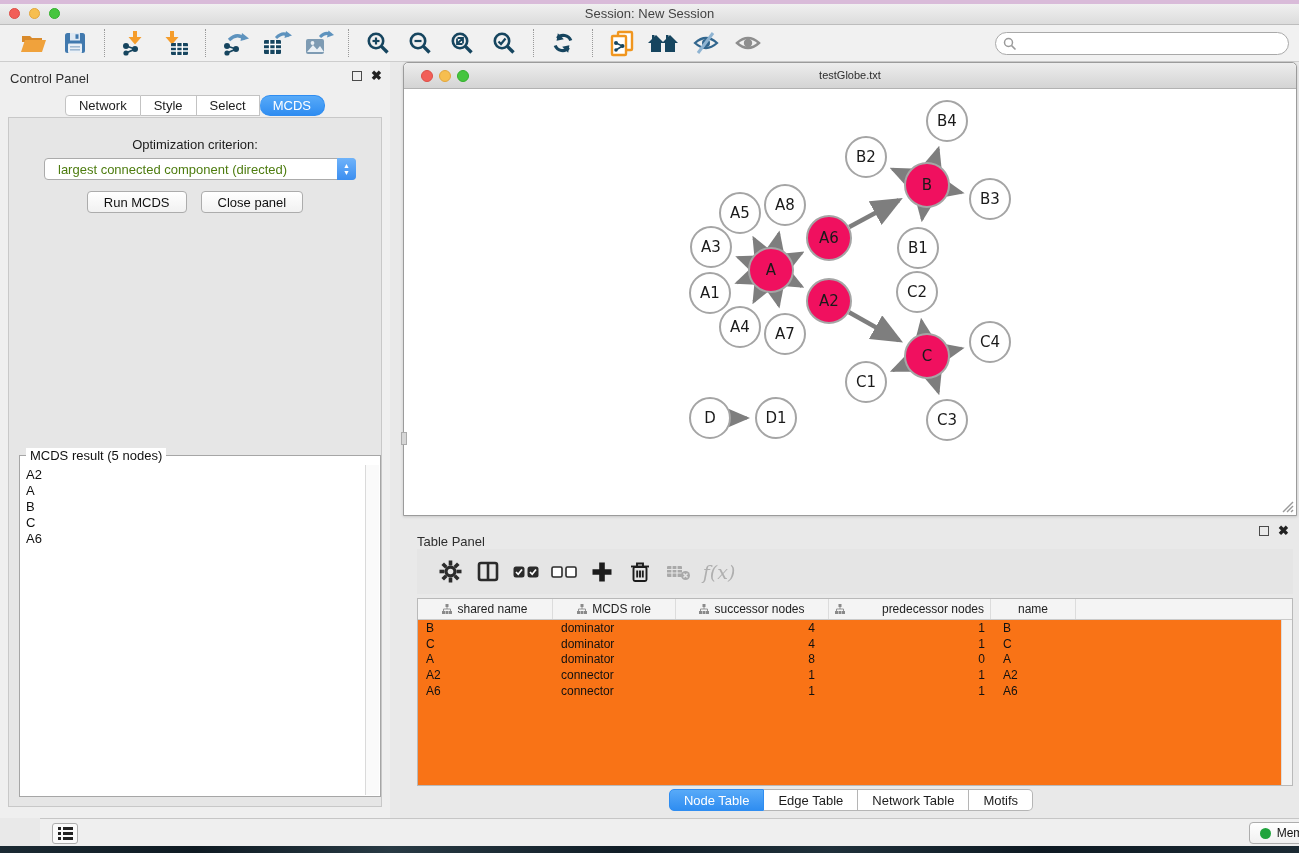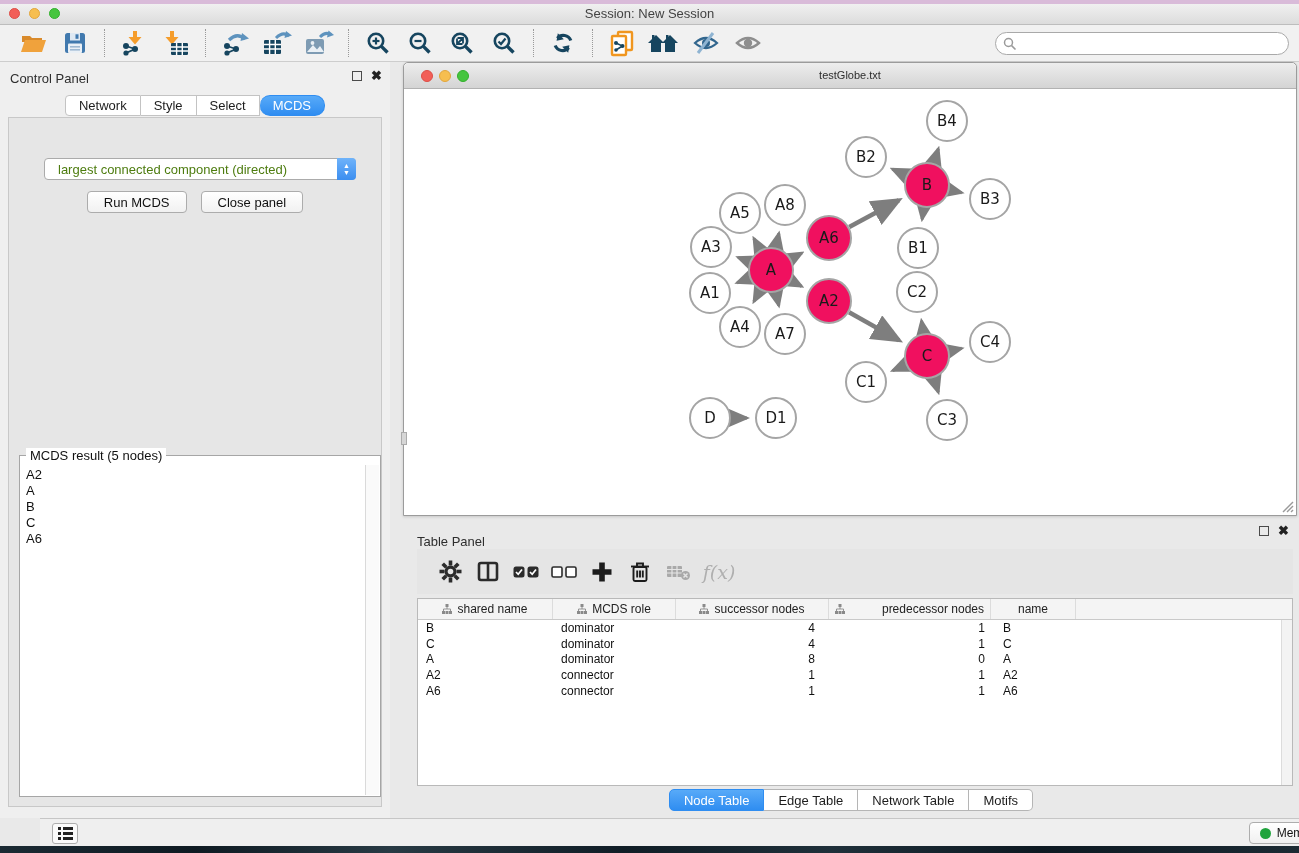--- a/index.html
+++ b/index.html
@@ -82,21 +82,21 @@
 
   
   .tpanel { position:absolute; left:403px; top:520px; width:896px; height:298px; }
   .tp-title { position:absolute; left:14px; top:14px; font-size:13px; color:#2E2E2E; }
   .tpanel .win-icons { right:10px; top:6px; }
   .tp-toolbar { position:absolute; left:14px; top:29px; width:876px; height:45px; background:#E5E5E5;
     display:flex; align-items:center; padding-left:14px; }
   .tp-btn { width:38px; height:34px; display:flex; align-items:center; justify-content:center; cursor:pointer; }
   .fx-label { font-family:"DejaVu Serif", serif; font-style:italic; font-size:19px; color:#AFAFAF; margin-left:6px; cursor:default; }
 
-  .dtable { position:absolute; left:14px; top:78px; width:876px; height:188px; background:#ffffff;
+  .dtable { position:absolute; left:14px; top:78px; width:876px; height:188px; background:#f97316;
     border:1px solid #B9B9B9; }
   .dt-header { display:flex; height:21px; background:#F4F4F4; border-bottom:1px solid #C9C9C9; }
   .dt-th { display:flex; align-items:center; justify-content:center; gap:5px; font-size:12px; color:#222;
     border-right:1px solid #DCDCDC; cursor:pointer; }
   .dt-body { position:absolute; left:0; top:21px; right:11px; bottom:0; overflow:hidden; }
   .dt-tr { display:flex; height:15.8px; align-items:center; cursor:pointer; }
   .dt-td { font-size:12px; color:#111; white-space:nowrap; overflow:hidden; }
   .dt-scroll { position:absolute; top:21px; right:0; bottom:0; width:11px; background:#F3F3F3; border-left:1px solid #DCDCDC; }
 
   .tp-tabs { position:absolute; left:0; top:269px; width:896px; display:flex; justify-content:center; }
@@ -280,20 +280,21 @@
       <span class="wi-float"></span>
       <span class="wi-close">✖</span>
     </div>
     <div class="cp-tabs" id="cp-tabs">
         <div class="cp-tab">Network</div>
         <div class="cp-tab">Style</div>
         <div class="cp-tab">Select</div>
         <div class="cp-tab active">MCDS</div>
       </div>
     <div class="cp-inner">
+      <div class="opt-label">Optimization criterion:</div>
       <div class="dropdown">
         <span class="dd-text">largest connected component (directed)</span>
         <span class="dd-step">
             <span>▲</span>
             <span>▼</span>
           </span>
       </div>
       <div class="cp-btnrow">
         <button class="cp-btn">Run MCDS</button>
         <button class="cp-btn">Close panel</button>

